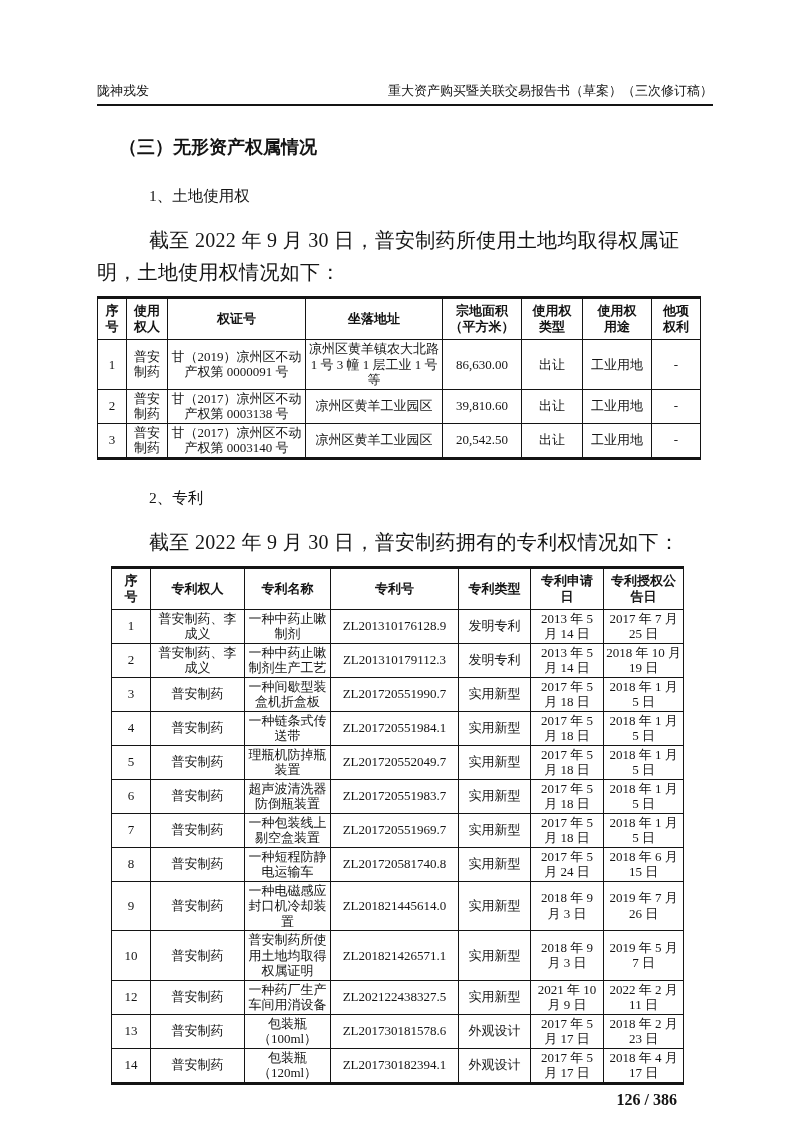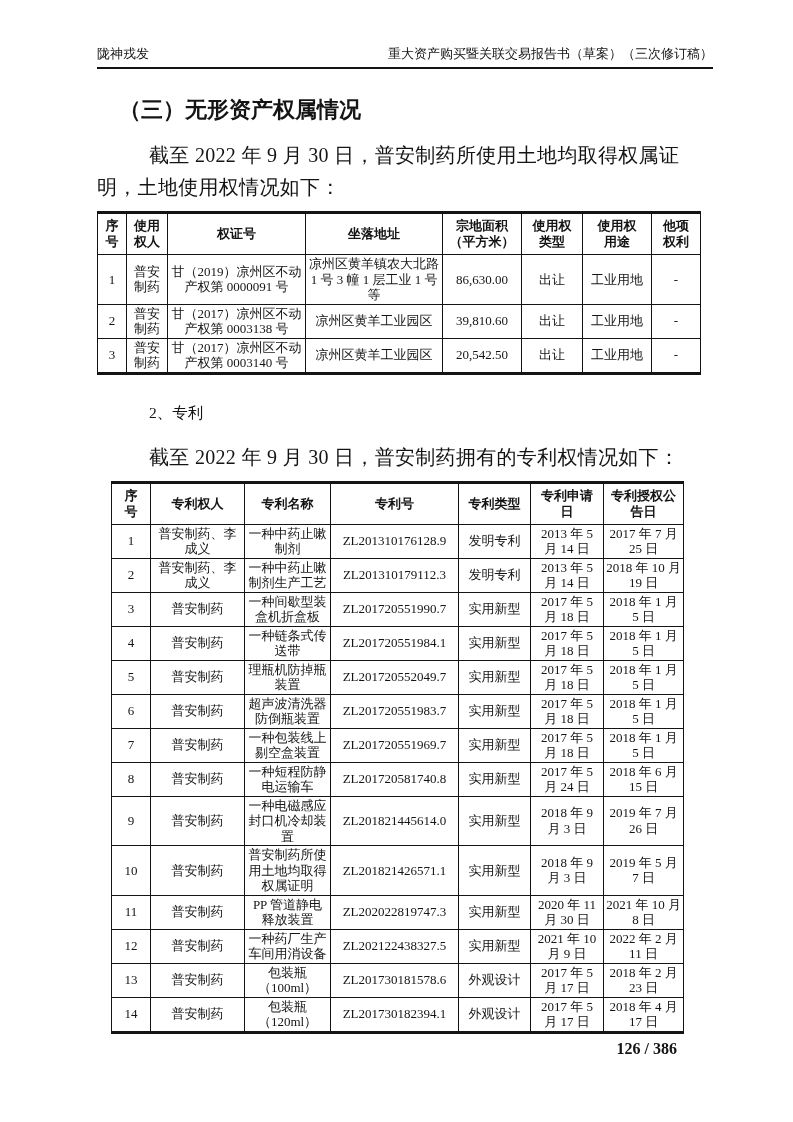--- a/index.html
+++ b/index.html
@@ -15,24 +15,25 @@
     overflow: hidden;
   }
   .doc-header {
     display: flex;
     justify-content: space-between;
     align-items: flex-end;
     border-bottom: 2px solid #141414;
     padding-bottom: 5px;
     font-size: 13px;
     line-height: 16px;
+    margin-top: 37px;
   }
   .section-title {
     font-family: Liberation Serif, serif;
-    font-size: 22px;
+    font-size: 18px;
     font-weight: bold;
     margin: 30px 0 0 22px;
     line-height: 22px;
   }
   .sub-heading {
     font-size: 15.5px;
     font-weight: normal;
     margin: 28px 0 0 52px;
     line-height: 20px;
   }
@@ -84,20 +85,21 @@
 
 <div class="page">
 
   <div class="doc-header">
     <span>陇神戎发</span>
     <span>重大资产购买暨关联交易报告书（草案）（三次修订稿）</span>
   </div>
 
   <div class="section-title">（三）无形资产权属情况</div>
 
+  <div class="sub-heading">1、土地使用权</div>
 
   <p class="body-para">截至 2022 年 9 月 30 日，普安制药所使用土地均取得权属证明，土地使用权情况如下：</p>
 
   <table class="doc-table land-table">
     <colgroup>
       <col style="width:29px">
         <col style="width:41px">
         <col style="width:138px">
         <col style="width:137px">
       <col style="width:79px">
@@ -270,29 +272,20 @@
         <tr>
           <td>10</td>
           <td>普安制药</td>
           <td>普安制药所使用土地均取得权属证明</td>
           <td>ZL201821426571.1</td>
           <td>实用新型</td>
           <td>2018 年 9 月 3 日</td>
           <td>2019 年 5 月 7 日</td>
         </tr>
         <tr>
-          <td>11</td>
-          <td>普安制药</td>
-          <td>PP 管道静电释放装置</td>
-          <td>ZL202022819747.3</td>
-          <td>实用新型</td>
-          <td>2020 年 11 月 30 日</td>
-          <td>2021 年 10 月 8 日</td>
-        </tr>
-        <tr>
           <td>12</td>
           <td>普安制药</td>
           <td>一种药厂生产车间用消设备</td>
           <td>ZL202122438327.5</td>
           <td>实用新型</td>
           <td>2021 年 10 月 9 日</td>
           <td>2022 年 2 月 11 日</td>
         </tr>
         <tr>
           <td>13</td>

